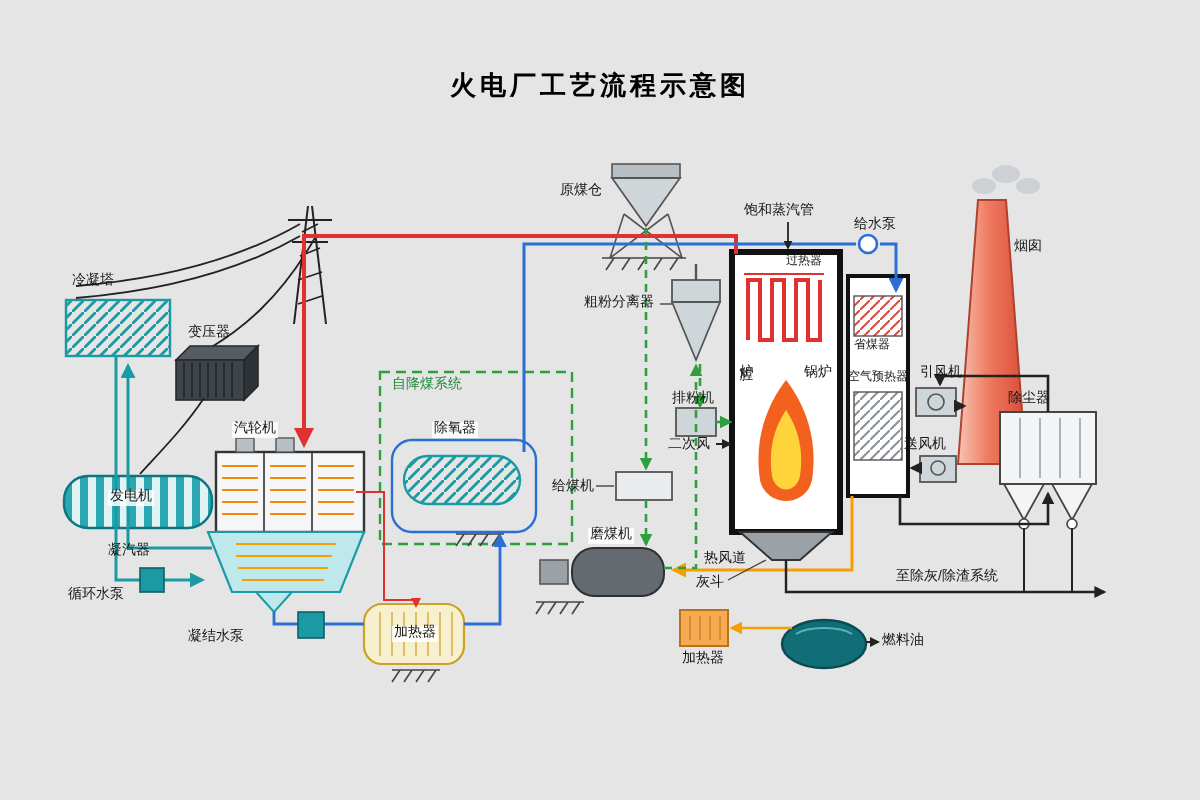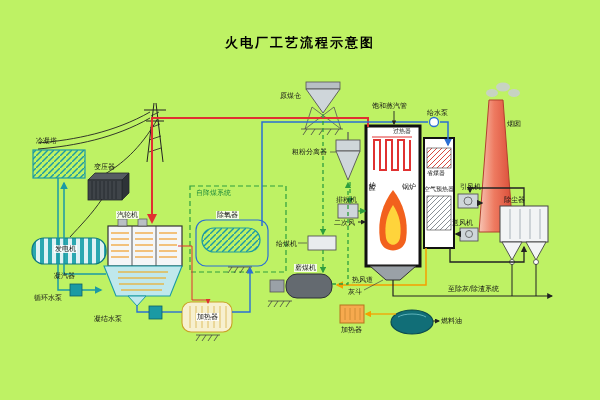--- a/index.html
+++ b/index.html
@@ -1,16 +1,16 @@
 <!DOCTYPE html>
 <html><head>
 <meta charset="utf-8">
 <style>
   html,body{margin:0;padding:0;background:#fff;}
-  .stage{position:relative;width:600px;height:400px;background:#bef264;overflow:hidden;
+  .stage{position:relative;width:600px;height:400px;background:#e5e5e5;overflow:hidden;
          font-family:"Liberation Sans",sans-serif;}
   .stage svg{position:absolute;left:0;top:0;}
   .title{position:absolute;left:0;right:0;top:34px;text-align:center;
          font-size:13px;font-weight:bold;letter-spacing:2px;color:#000;}
   .lbl{position:absolute;font-size:7px;line-height:1.1;color:#151515;white-space:nowrap;}
   .lbl.s6{font-size:6px;}
   .lbl.green{color:#1f8a3b;}
   .lbl.chip{background:rgba(255,255,255,.85);padding:0 1px;}
   .lbl.vert{writing-mode:vertical-rl;letter-spacing:2px;}
 </style>

